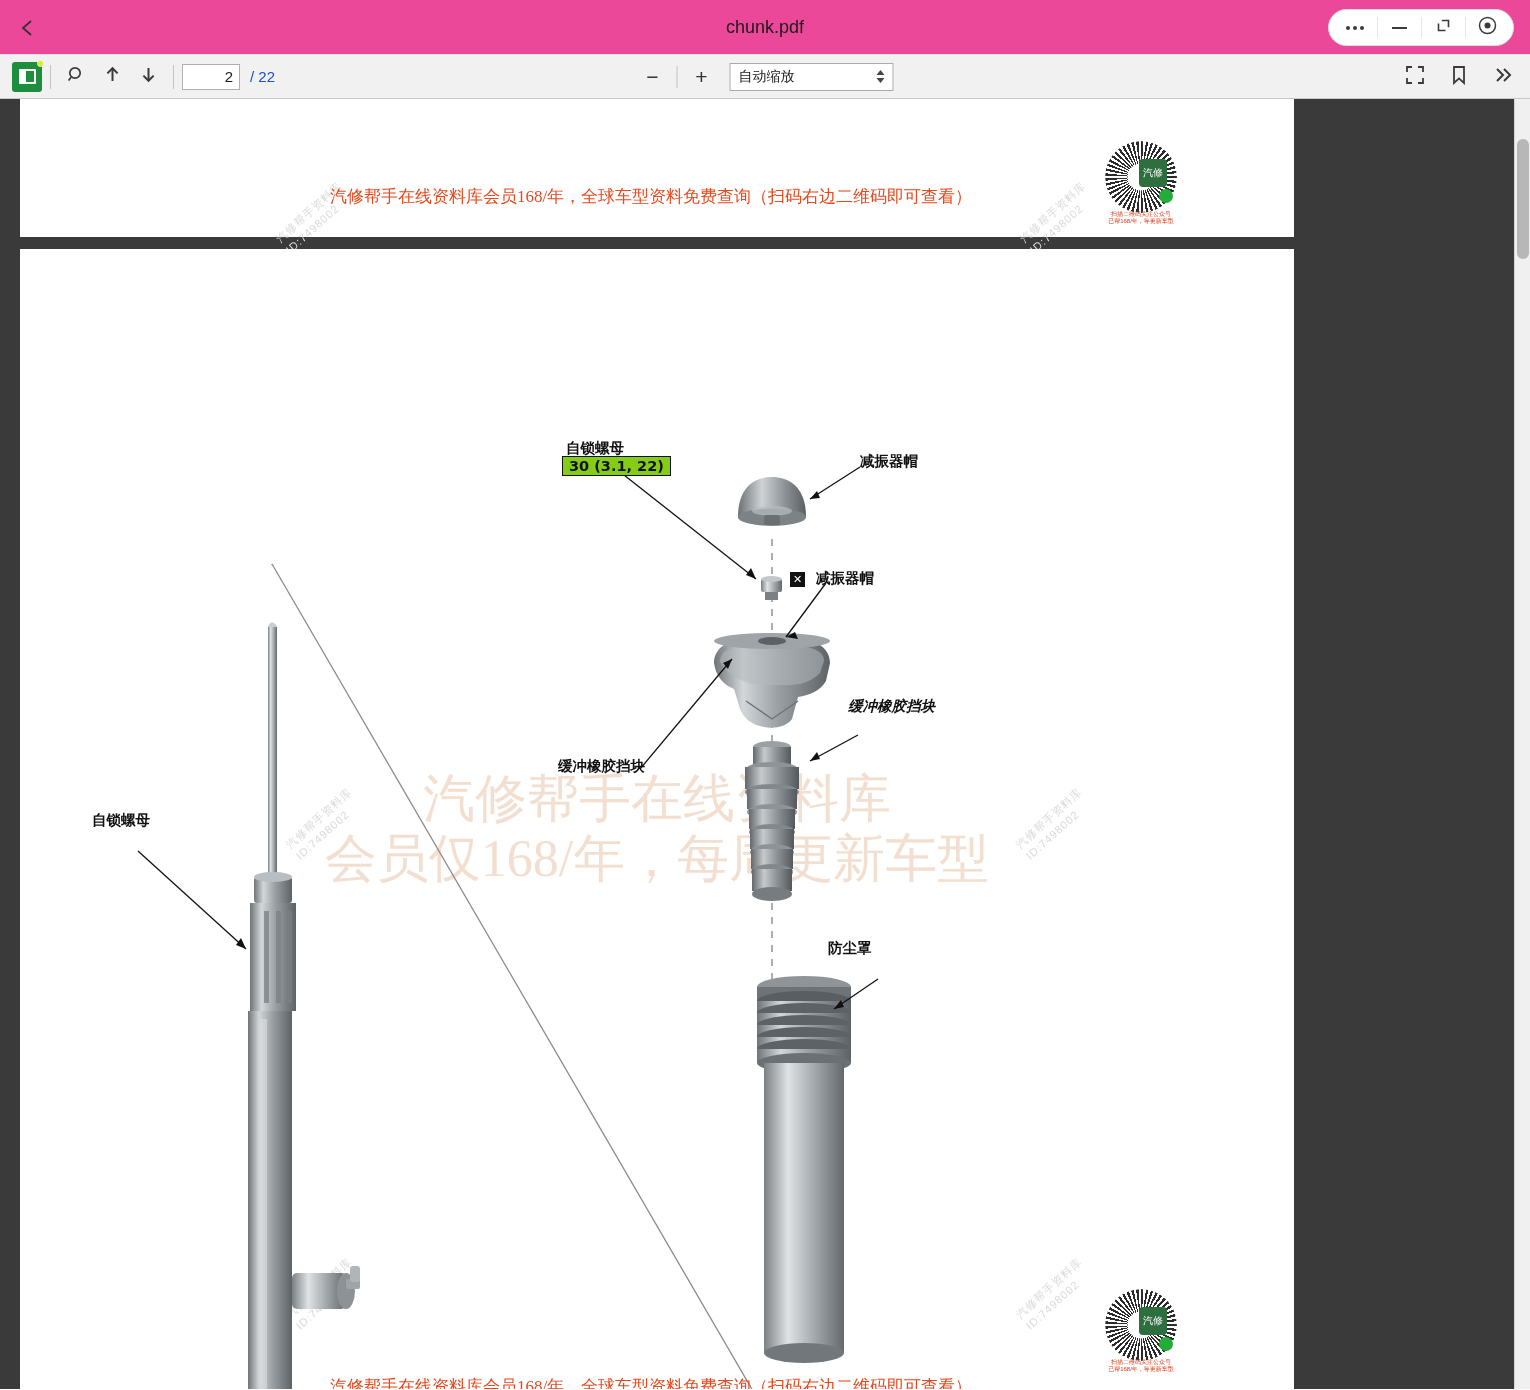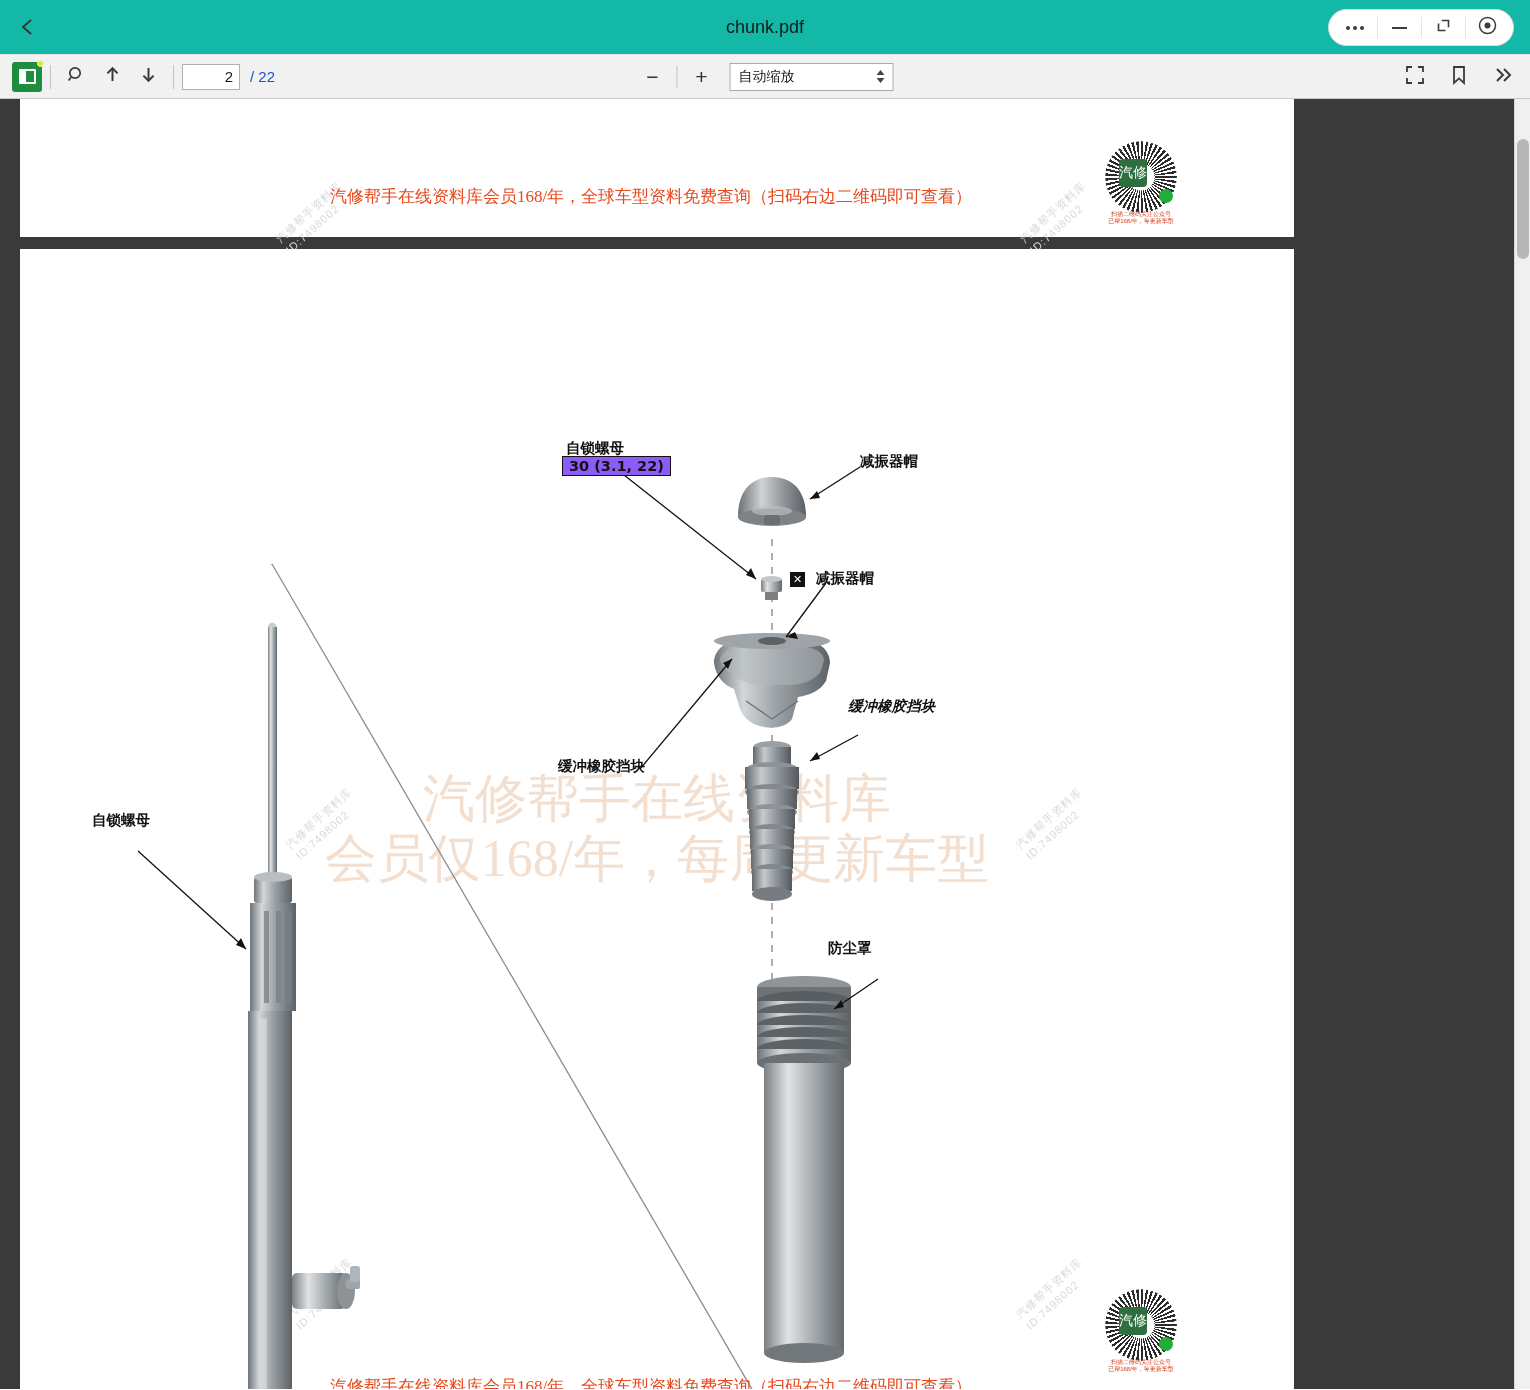--- a/index.html
+++ b/index.html
@@ -8,23 +8,23 @@
     width: 1530px; height: 1390px;
     font-family: "Liberation Sans", sans-serif;
     background: #ffffff;
     overflow: hidden;
   }
 
   
   .titlebar {
     position: relative;
     height: 55px;
-    background: #14b8a6;
+    background: #ec4899;
     border-bottom: 1px solid #e3e3e3;
-    display: flex; align-items: flex-end;
+    display: flex; align-items: flex-start;
   }
   .back-btn {
     width: 56px; height: 55px;
     display: flex; align-items: center; justify-content: center;
     cursor: pointer;
   }
   .back-btn svg { display: block; }
   .win-title {
     position: absolute; left: 0; right: 0; top: 0; height: 55px;
     display: flex; align-items: center; justify-content: center;
@@ -187,25 +187,25 @@
   }
   .qr .ring {
     position: absolute; inset: 0;
     border-radius: 50%;
     background:
       repeating-conic-gradient(from 0deg, #2b2b2b 0deg 4deg, #ffffff 4deg 8deg);
     mask: radial-gradient(circle, transparent 0 26%, #000 27% 100%);
     -webkit-mask: radial-gradient(circle, transparent 0 26%, #000 27% 100%);
   }
   .qr .core {
-    position: absolute; left: 14px; top: 18px; width: 28px; height: 28px;
+    position: absolute; left: 34px; top: 18px; width: 28px; height: 28px;
     border-radius: 4px;
     background: #2f6f3f;
     display: flex; align-items: center; justify-content: center;
-    color: #fff; font-size: 14px;
+    color: #fff; font-size: 10px;
   }
   .qr .wx {
     position: absolute; right: 4px; bottom: 10px;
     width: 14px; height: 14px; border-radius: 50%;
     background: #22ac38;
   }
   .qr .cap {
     position: absolute; left: -6px; bottom: -12px; width: 84px;
     text-align: center; font-size: 6px; color: #d83a14; line-height: 1.2;
   }
@@ -242,21 +242,21 @@
     white-space: nowrap;
     font-family: "DejaVu Sans", sans-serif;
   }
   .torque {
     position: absolute;
     border: 1.6px solid #111;
     padding: 1px 6px;
     font-size: 14.5px;
     font-weight: bold;
     color: #111;
-    background: #8b5cf6;
+    background: #84cc16;
     font-family: "DejaVu Sans", sans-serif;
     white-space: nowrap;
   }
   .xmark {
     position: absolute;
     width: 15px; height: 15px;
     background: #111;
     color: #fff;
     font-size: 11px;
     line-height: 15px;

